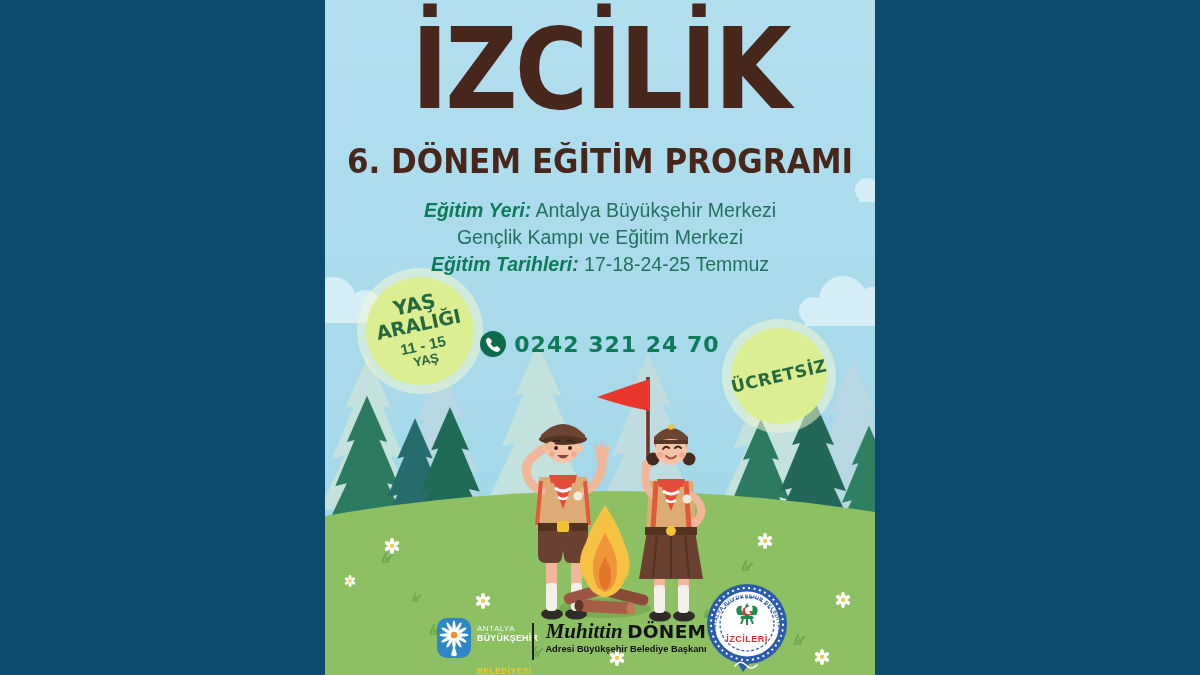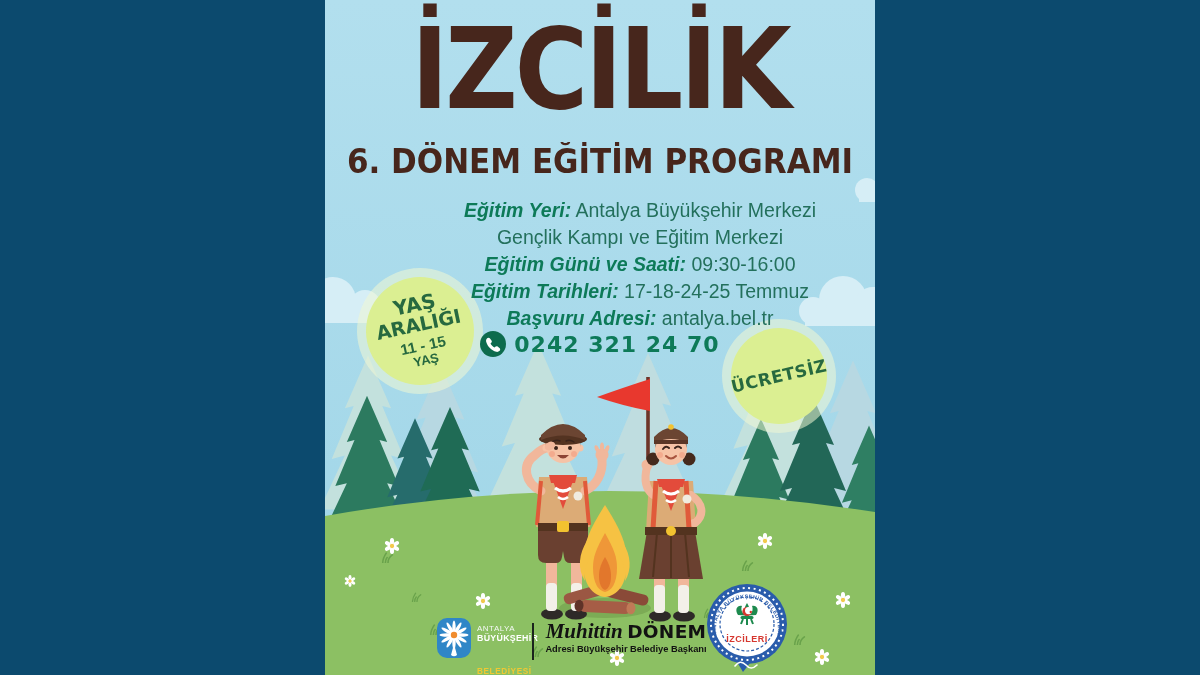--- a/index.html
+++ b/index.html
@@ -11,21 +11,21 @@
   .scenery{position:absolute;left:0;top:0;z-index:1;}
   .scouts{position:absolute;left:150px;top:355px;z-index:2;}
   
   .title{position:absolute;top:14px;left:0;width:550px;text-align:center;z-index:5;
          font-family:"DejaVu Sans",sans-serif;font-weight:800;font-size:100px;line-height:1;
          color:#47261c;letter-spacing:-3px;transform:scaleY(1.12);transform-origin:top center;}
   .subtitle{position:absolute;top:142px;left:0;width:550px;text-align:center;z-index:5;
          font-family:"DejaVu Sans",sans-serif;font-weight:800;font-size:31px;color:#47261c;
          letter-spacing:0;transform:scaleY(1.08);transform-origin:top center;}
   
-  .info{position:absolute;top:197px;left:0;width:550px;text-align:center;z-index:5;padding-left:40px;}
+  .info{position:absolute;top:197px;left:0;width:550px;text-align:center;z-index:5;}
   .info-line{font-size:19.5px;line-height:27px;color:#23705c;}
   .info-label{font-weight:bold;font-style:italic;color:#0d7a58;}
   .phone-row{position:absolute;top:331px;left:0;width:550px;display:flex;justify-content:center;
          align-items:center;gap:8px;z-index:5;}
   .phone-num{font-family:"DejaVu Sans",sans-serif;font-size:22px;font-weight:800;
          color:#0d7a58;letter-spacing:1px;}
   
   .badge{position:absolute;border-radius:50%;background:#dbef92;z-index:4;color:#27693f;
          display:flex;flex-direction:column;align-items:center;justify-content:center;
          text-align:center;box-shadow:0 0 0 9px rgba(240,248,212,0.55);}
@@ -246,30 +246,22 @@
 
   <div class="info">
     <div class="info-line">
       <span class="info-label">Eğitim Yeri:</span>
       <span class="info-value">Antalya Büyükşehir Merkezi</span>
     </div>
     <div class="info-line">
       <span class="info-value">Gençlik Kampı ve Eğitim Merkezi</span>
     </div>
     <div class="info-line">
-      <span class="info-label">Eğitim Günü ve Saati:</span>
-      <span class="info-value">09:30-16:00</span>
-    </div>
-    <div class="info-line">
       <span class="info-label">Eğitim Tarihleri:</span>
       <span class="info-value">17-18-24-25 Temmuz</span>
-    </div>
-    <div class="info-line">
-      <span class="info-label">Başvuru Adresi:</span>
-      <span class="info-value">antalya.bel.tr</span>
     </div>
   </div>
 
   <div class="phone-row">
     <svg width="26" height="26" viewBox="0 0 24 24">
       <circle cx="12" cy="12" r="12" fill="#0c6b4d"></circle>
       <path d="M9.4 7.1l1.2 1.6c.5.7.4 1.6-.2 2.2l-.7.7c.8 1.6 2.1 2.9 3.7 3.7l.7-.7c.6-.6 1.5-.7 2.2-.2l1.6 1.2c.9.6 1 1.9.2 2.7-.8.8-2 1.2-3.1.9-4.5-1.3-8-4.8-9.3-9.3-.3-1.1.1-2.3.9-3.1.8-.8 2.1-.7 2.8.3z" fill="#ffffff"></path>
     </svg>
     <span class="phone-num">0242 321 24 70</span>
   </div>

